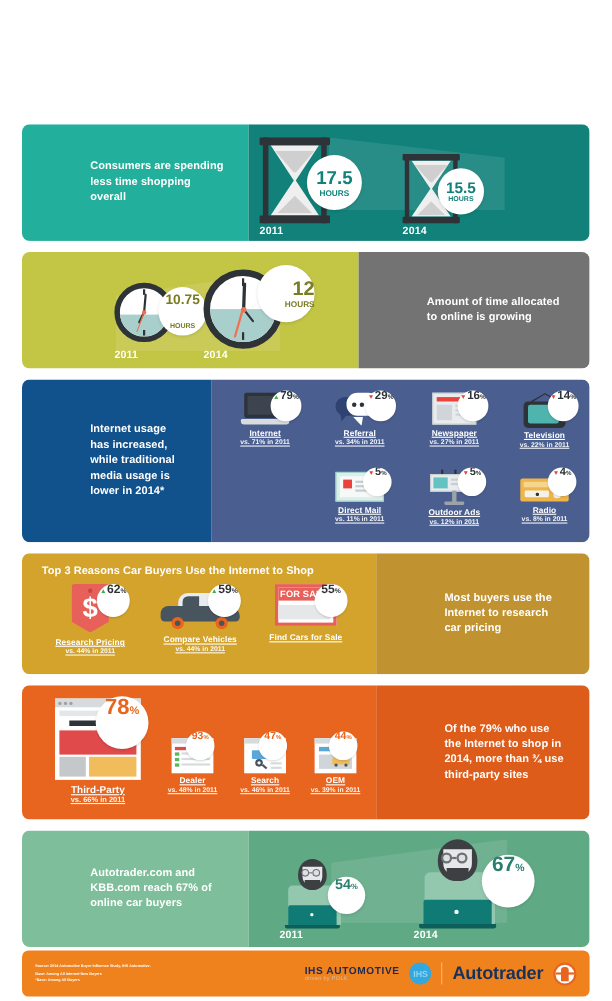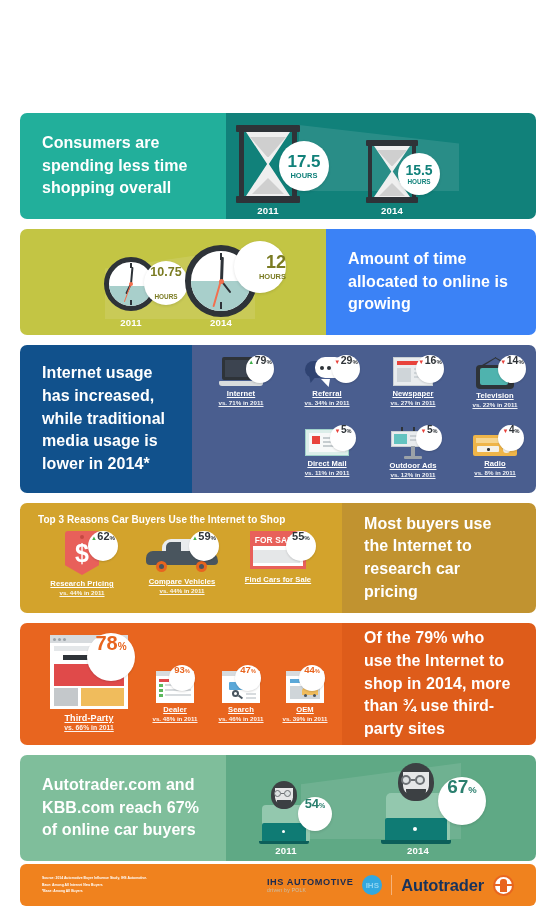--- a/index.html
+++ b/index.html
@@ -24,34 +24,34 @@
 
   
   .panel {
     position: absolute; left: 20px; width: 516px;
     border-radius: 7px; overflow: hidden; display: flex;
   }
   .half { position: relative; height: 100%; }
 
   .panel-text {
     display: flex; align-items: center;
-    color: #ffffff; font-size: 16px; font-weight: bold;
-    line-height: 1.42; letter-spacing: 0.005em;
+    color: #ffffff; font-size: 10px; font-weight: bold;
+    line-height: 1.42; letter-spacing: 0.005em; padding-left: 40px;
   }
   .panel-text span { display: block; padding: 0 22px; }
 
   
   #p1 { top: 113px; height: 106px; }
   #p1 .left  { width: 206px; background: #22AF9B; }
   #p1 .right { width: 310px; background: #11817A; }
 
   
   #p2 { top: 229px; height: 106px; }
   #p2 .left  { width: 306px; background: #C3C544; }
-  #p2 .right { width: 210px; background: #3b82f6; }
+  #p2 .right { width: 210px; background: #737373; }
 
   
   #p3 { top: 345px; height: 148px; }
   #p3 .left  { width: 172px; background: #11518C; }
   #p3 .right { width: 344px; background: #4A5E8F; }
 
   
   #p4 { top: 503px; height: 110px; }
   #p4 .left  { width: 322px; background: #D3A32C; }
   #p4 .right { width: 194px; background: #C19330; }
@@ -64,21 +64,21 @@
   
   #p6 { top: 755px; height: 106px; }
   #p6 .left  { width: 206px; background: #7FBE9B; }
   #p6 .right { width: 310px; background: #5FA985; }
 
   
   #footer {
     position: absolute; left: 20px; top: 864px; width: 516px; height: 42px;
     border-radius: 6px; background: #F0821E;
     display: flex; align-items: center; justify-content: space-between;
-    padding: 0 22px;
+    padding: 0 12px;
   }
   .source-lines { font-size: 3.4px; color: #ffffff; line-height: 1.9; font-weight: bold; }
   .logos { display: flex; align-items: center; gap: 9px; }
   .ihs-txt { text-align: left; }
   .ihs-txt .l1 { font-size: 9.2px; font-weight: bold; color: #1a2a50; letter-spacing: .06em; }
   .ihs-txt .l2 { font-size: 5px; color: #c9c0ad; letter-spacing: .06em; }
   .ihs-circle {
     width: 20px; height: 20px; border-radius: 50%; background: #33A8DF;
     color: #8fd3f0; font-size: 8px; font-weight: bold;
     display: flex; align-items: center; justify-content: center;
@@ -100,21 +100,21 @@
 
   
   .badge {
     position: absolute; background: #fff; border-radius: 50%;
     display: flex; flex-direction: column;
     align-items: center; justify-content: center; line-height: 1;
     box-shadow: 0 1px 3px rgba(0,0,0,.12);
   }
   .yearlabel {
     position: absolute; color: #fff; font-size: 9.6px; font-weight: bold;
-    text-align: center; letter-spacing: .02em;
+    text-align: left; letter-spacing: .02em;
   }
   .ray { position: absolute; background: rgba(255,255,255,0.10); }
 
   
   .hg { position:absolute; }
   .hg .cap { position:absolute; left:0; background:#2E3338; border-radius:1px; }
   .hg .glassbox { position:absolute; background:#efefef; overflow:hidden; }
   .hg .sandtop, .hg .sandbot { position:absolute; background:#cfcfcf; }
 
   

